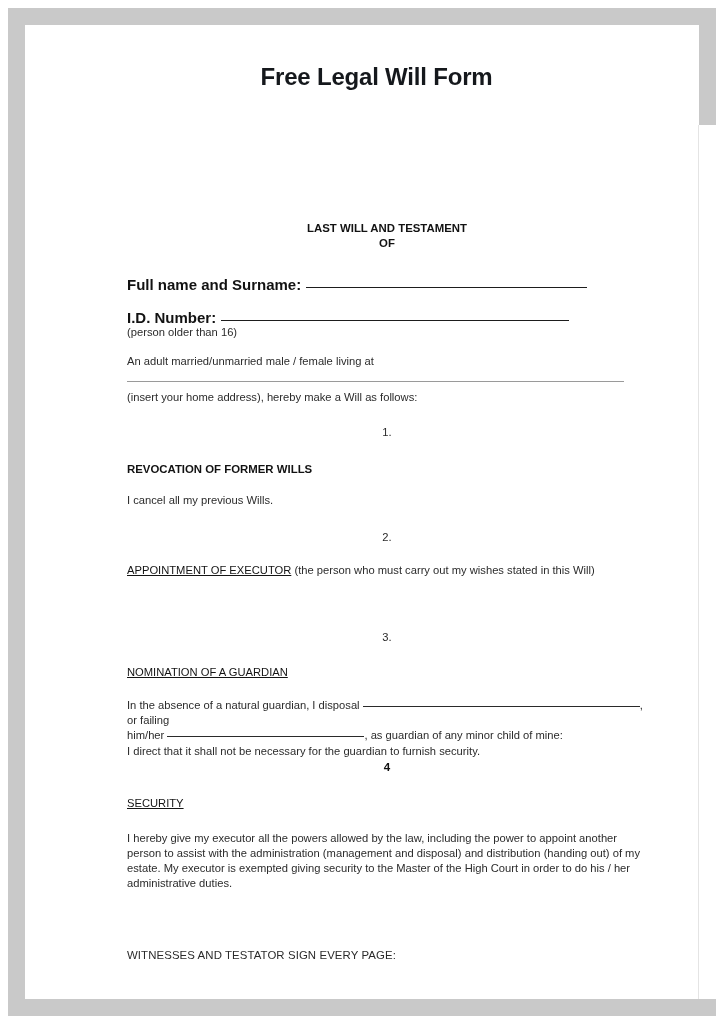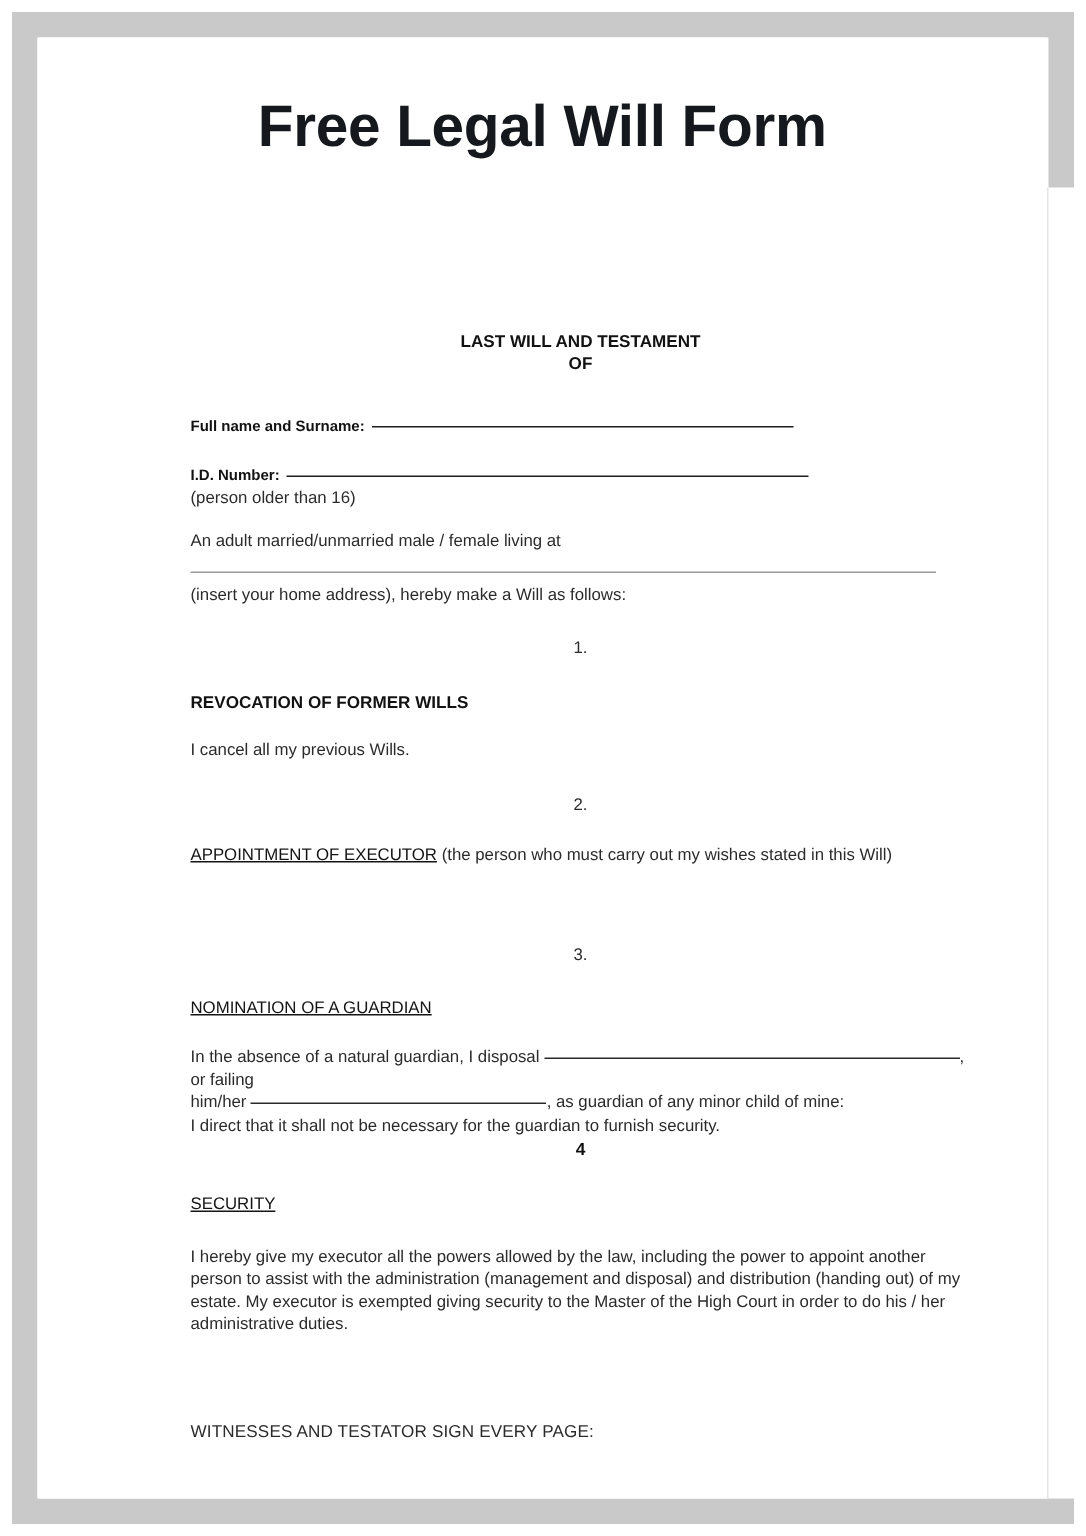--- a/index.html
+++ b/index.html
@@ -55,24 +55,25 @@
     box-sizing: border-box;
   }
 
   
   #doc-title {
     position: absolute;
     left: 0;
     top: 38px;
     width: 673px;
     text-align: center;
-    font-size: 39px;
+    font-size: 24px;
     font-weight: bold;
     letter-spacing: -0.2px;
     color: #15181c;
+    padding-left: 15px;
   }
 
   
   #body-area {
     position: absolute;
     left: 78px;
     top: 196px;
     width: 520px;
     font-size: 11.2px;
     line-height: 15px;
@@ -103,21 +104,21 @@
   .sp-56 { height: 56px; }
 
   
   .field-row {
     display: flex;
     align-items: baseline;
     white-space: nowrap;
   }
   .field-label {
     font-weight: bold;
-    font-size: 10px;
+    font-size: 15px;
     color: #121212;
   }
   .field-rule {
     flex: 1 1 auto;
     border-bottom: 1.4px solid #1d1d1d;
     margin-left: 5px;
     position: relative;
     top: -2px;
   }
   .field-rule.short-a { max-width: 281px; }

